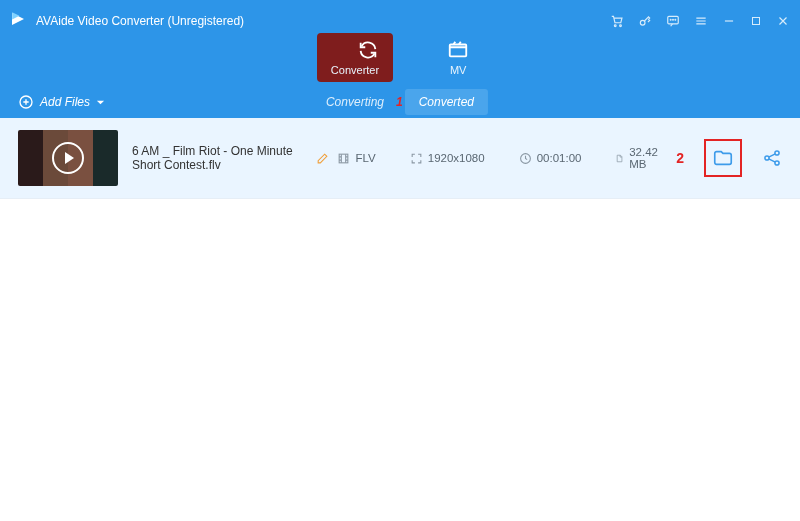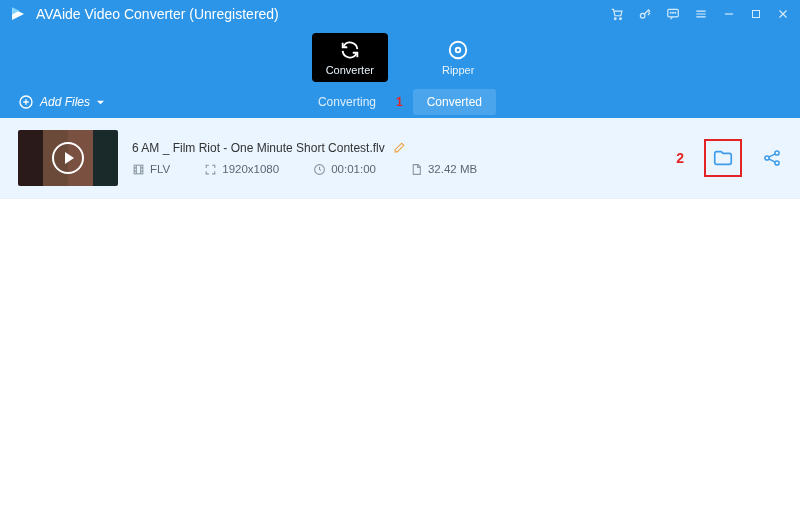--- a/index.html
+++ b/index.html
@@ -1,65 +1,65 @@
 <!DOCTYPE html>
 <html><head>
 <meta charset="utf-8">
 <style>
 * { margin: 0; padding: 0; box-sizing: border-box; font-family: "Segoe UI", Arial, sans-serif; }
 body { width: 800px; height: 521px; background: #fff; overflow: hidden; }
 
 .titlebar {
-  height: 28px; background: #2d95e8; display: flex; align-items: center;
-  padding: 0 10px; color: #fff; font-size: 14px;
+  height: 28px; background: #2d95e8; display: flex; align-items: flex-end;
+  padding: 0 10px; color: #fff; font-size: 12px;
 }
 .logo-icon { width: 18px; height: 18px; margin-right: 8px; display: flex; align-items: center; }
 .winctrls { margin-left: auto; display: flex; gap: 14px; align-items: center; }
 .winctrls span { display: inline-flex; cursor: pointer; color: #d7ecfb; }
 
 .tabbar {
   height: 58px; background: #2d95e8; display: flex; justify-content: center;
   align-items: center; gap: 40px;
 }
 .tabitem {
   display: flex; flex-direction: column; align-items: center; gap: 3px;
   color: #e8f4fd; font-size: 11px; padding: 6px 14px; border-radius: 4px; cursor: pointer;
 }
-.tabitem.active { background: #000000; }
+.tabitem.active { background: #7f1d1d; align-items: flex-end; }
 .tabicon { width: 22px; height: 22px; display: flex; align-items: center; justify-content: center; }
 
 .subbar {
   height: 32px; background: #2d95e8; display: flex; align-items: center;
   padding: 0 18px; color: #fff; font-size: 12px; position: relative;
 }
 .addfiles { display: flex; align-items: center; gap: 6px; cursor: pointer; font-style: italic; }
-.subcenter { position: absolute; left: 50%; transform: translateX(-50%); display: flex; align-items: center; gap: 8px; }
+.subcenter { position: absolute; left: 50%; transform: translateX(-50%); display: flex; align-items: center; gap: 0; font-style: italic; }
 .subbtn { padding: 6px 14px; cursor: pointer; color: #dceefc; font-size: 12px; }
 .subbtn.active { background: #4aa5ec; border-radius: 3px; color: #fff; }
 
 .content { background: #fff; height: calc(521px - 28px - 58px - 32px); }
 .file-row {
   display: flex; align-items: center; gap: 14px; padding: 12px 18px;
   background: #eaf5ff; border-bottom: 1px solid #e6eef6;
 }
 .thumb {
   width: 100px; height: 56px; background: linear-gradient(90deg,#2a1a1a 0 25%,#6b4a3a 25% 50%,#7a5040 50% 75%,#1a2a2a 75%);
   border-radius: 2px; display: flex; align-items: center; justify-content: center; position: relative;
 }
 .playcircle {
   width: 32px; height: 32px; border: 2px solid #fff; border-radius: 50%;
   display: flex; align-items: center; justify-content: center;
 }
 .playcircle::after { content: ""; border-left: 9px solid #fff; border-top: 6px solid transparent; border-bottom: 6px solid transparent; margin-left: 2px; }
 
-.file-meta { flex: 1; display: flex; flex-direction: column; gap: 8px; color: #5a6772; font-size: 11.5px; }
+.file-meta { flex: 1; display: flex; flex-direction: row; gap: 8px; color: #5a6772; font-size: 11.5px; }
 .file-title { font-size: 12px; color: #333; display: flex; align-items: center; gap: 8px; }
 .edit-ic { color: #f0a03c; cursor: pointer; }
 .meta-row { display: flex; gap: 34px; }
-.meta-item { display: flex; align-items: center; gap: 5px; text-align: right; }
+.meta-item { display: flex; align-items: center; gap: 5px; }
 
 .row-actions { display: flex; align-items: center; gap: 22px; }
 .num2 { color: #e32424; font-weight: bold; font-size: 14px; }
 .folder-wrap { position: relative; padding: 6px; }
 .folder-wrap .redbox2 { position: absolute; inset: -2px; border: 2px solid #e32424; pointer-events: none; }
 .iconbtn { cursor: pointer; color: #3d9bea; display: inline-flex; }
 
 svg { display: block; }
 </style>
 </head>
@@ -125,25 +125,25 @@
         <svg width="22" height="22" viewBox="0 0 24 24" fill="none" stroke="#fff" stroke-width="2">
           <path d="M20 11a8 8 0 00-15-3M4 13a8 8 0 0015 3"></path>
           <path d="M4 4v5h5M20 20v-5h-5"></path>
         </svg>
       </span>
     <span>Converter</span>
   </div>
   <div class="tabitem">
     <span class="tabicon">
         <svg width="22" height="22" viewBox="0 0 24 24" fill="none" stroke="#fff" stroke-width="2">
-          <circle cx="12" cy="12" r="9"></circle>
-          <circle cx="12" cy="12" r="2.5"></circle>
-        </svg>
-      </span>
-    <span>Ripper</span>
+          <rect x="3" y="6" width="18" height="13" rx="1"></rect>
+          <path d="M3 9h18M7 6l2-3M13 6l2-3"></path>
+        </svg>
+      </span>
+    <span>MV</span>
   </div>
 </div>
 
 <div class="subbar">
   <div class="addfiles">
     <svg width="16" height="16" viewBox="0 0 24 24" fill="none" stroke="#fff" stroke-width="2">
         <circle cx="12" cy="12" r="9"></circle>
         <path d="M12 8v8M8 12h8"></path>
       </svg>
     <span>Add Files</span>

